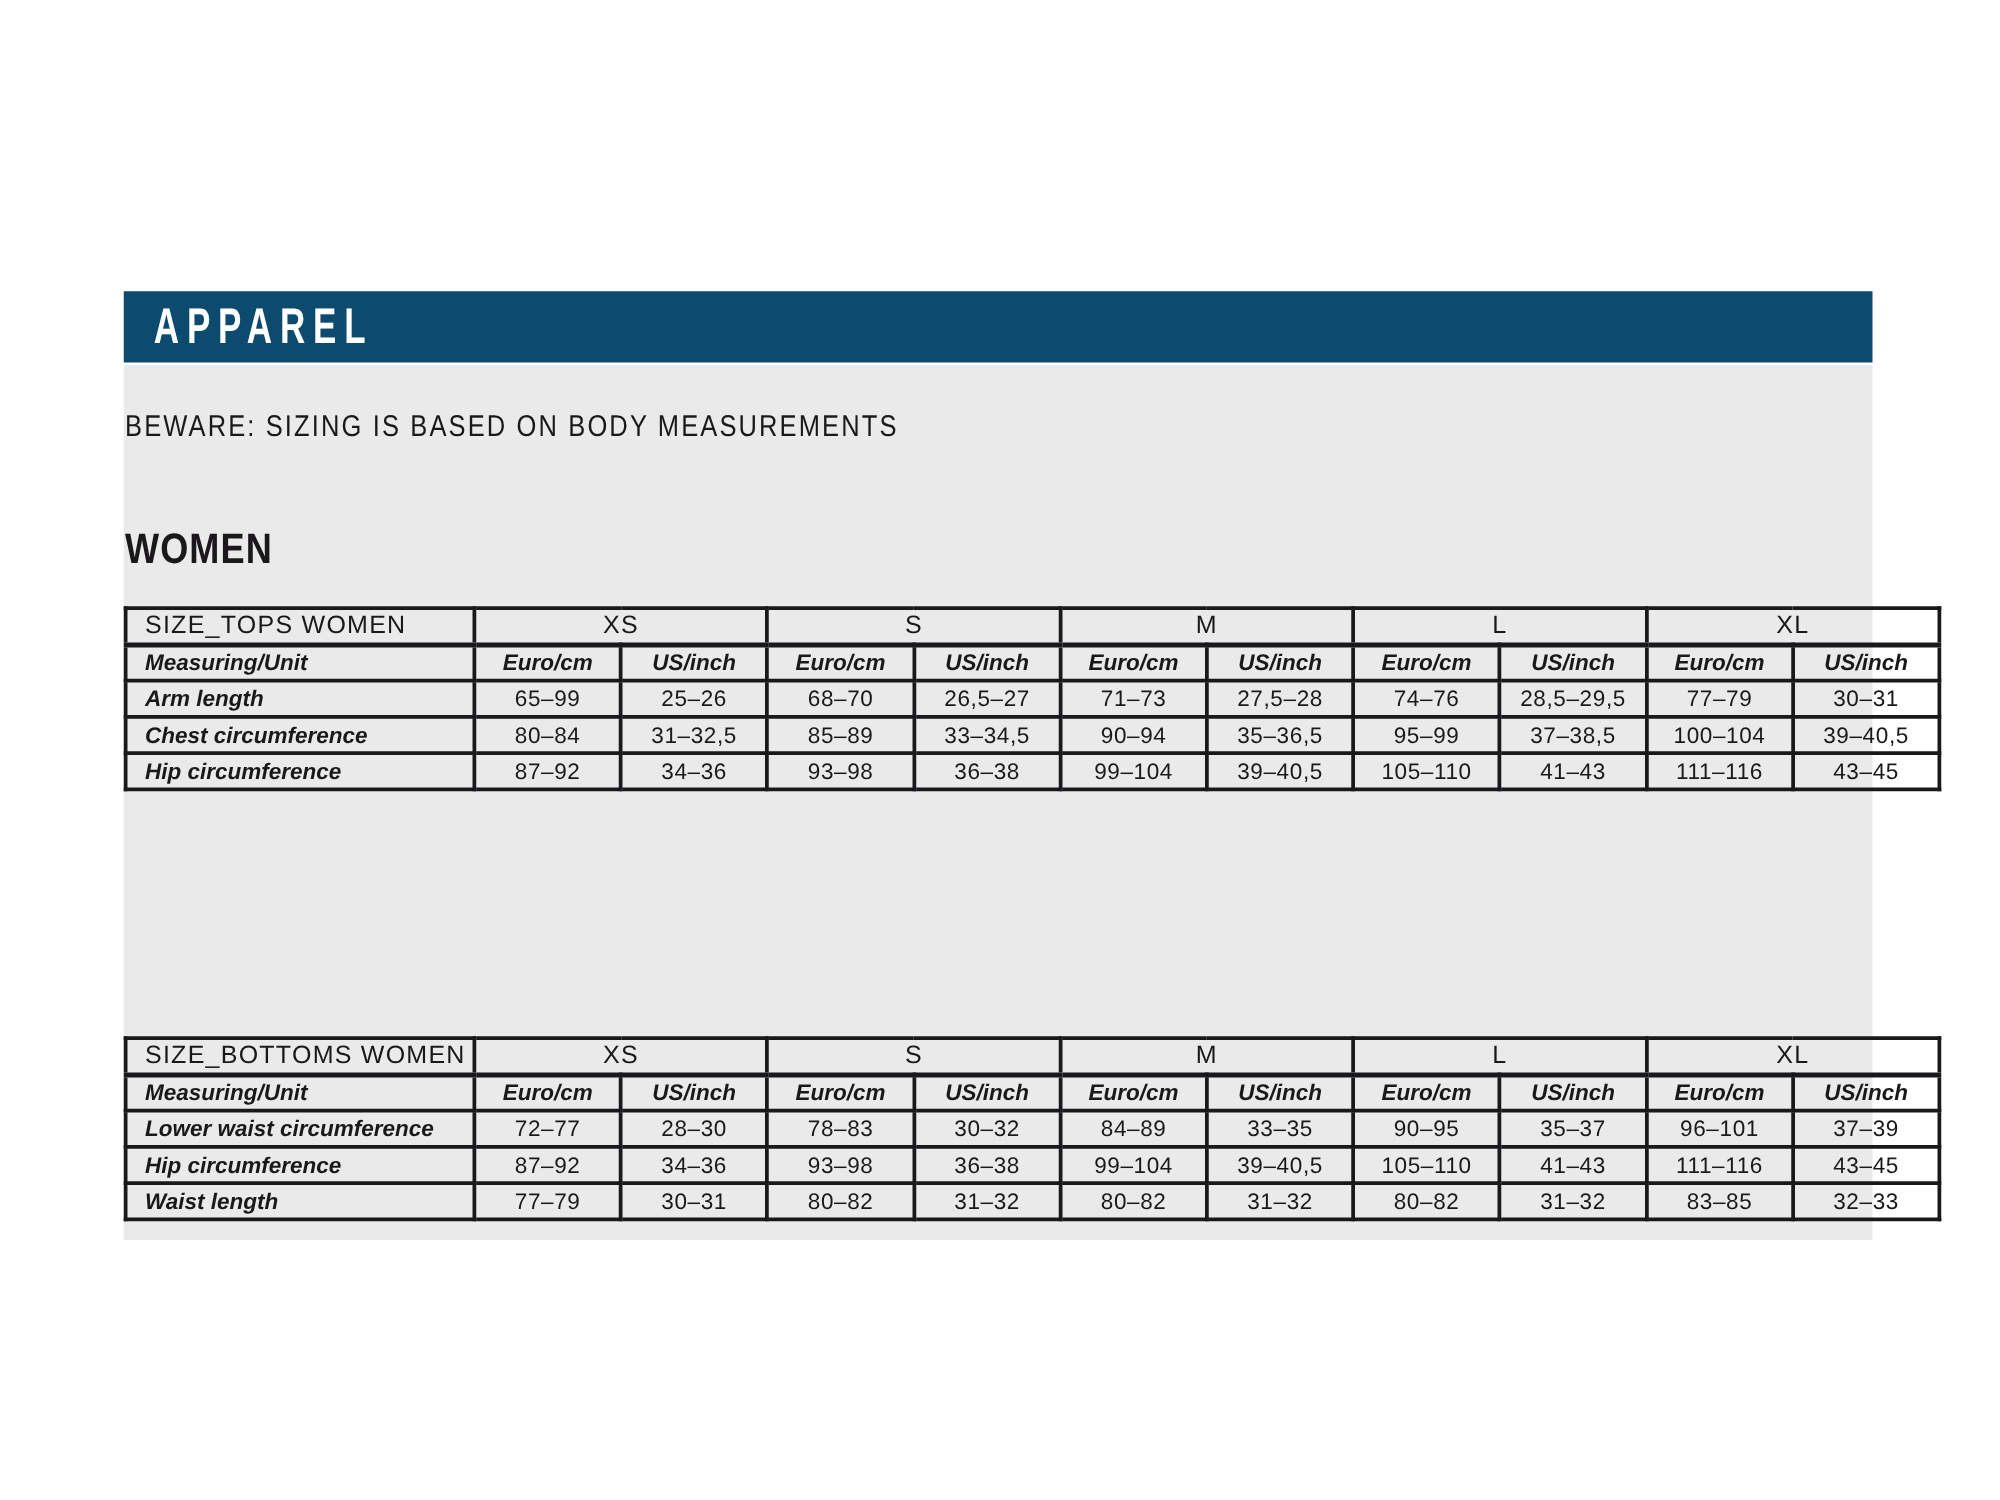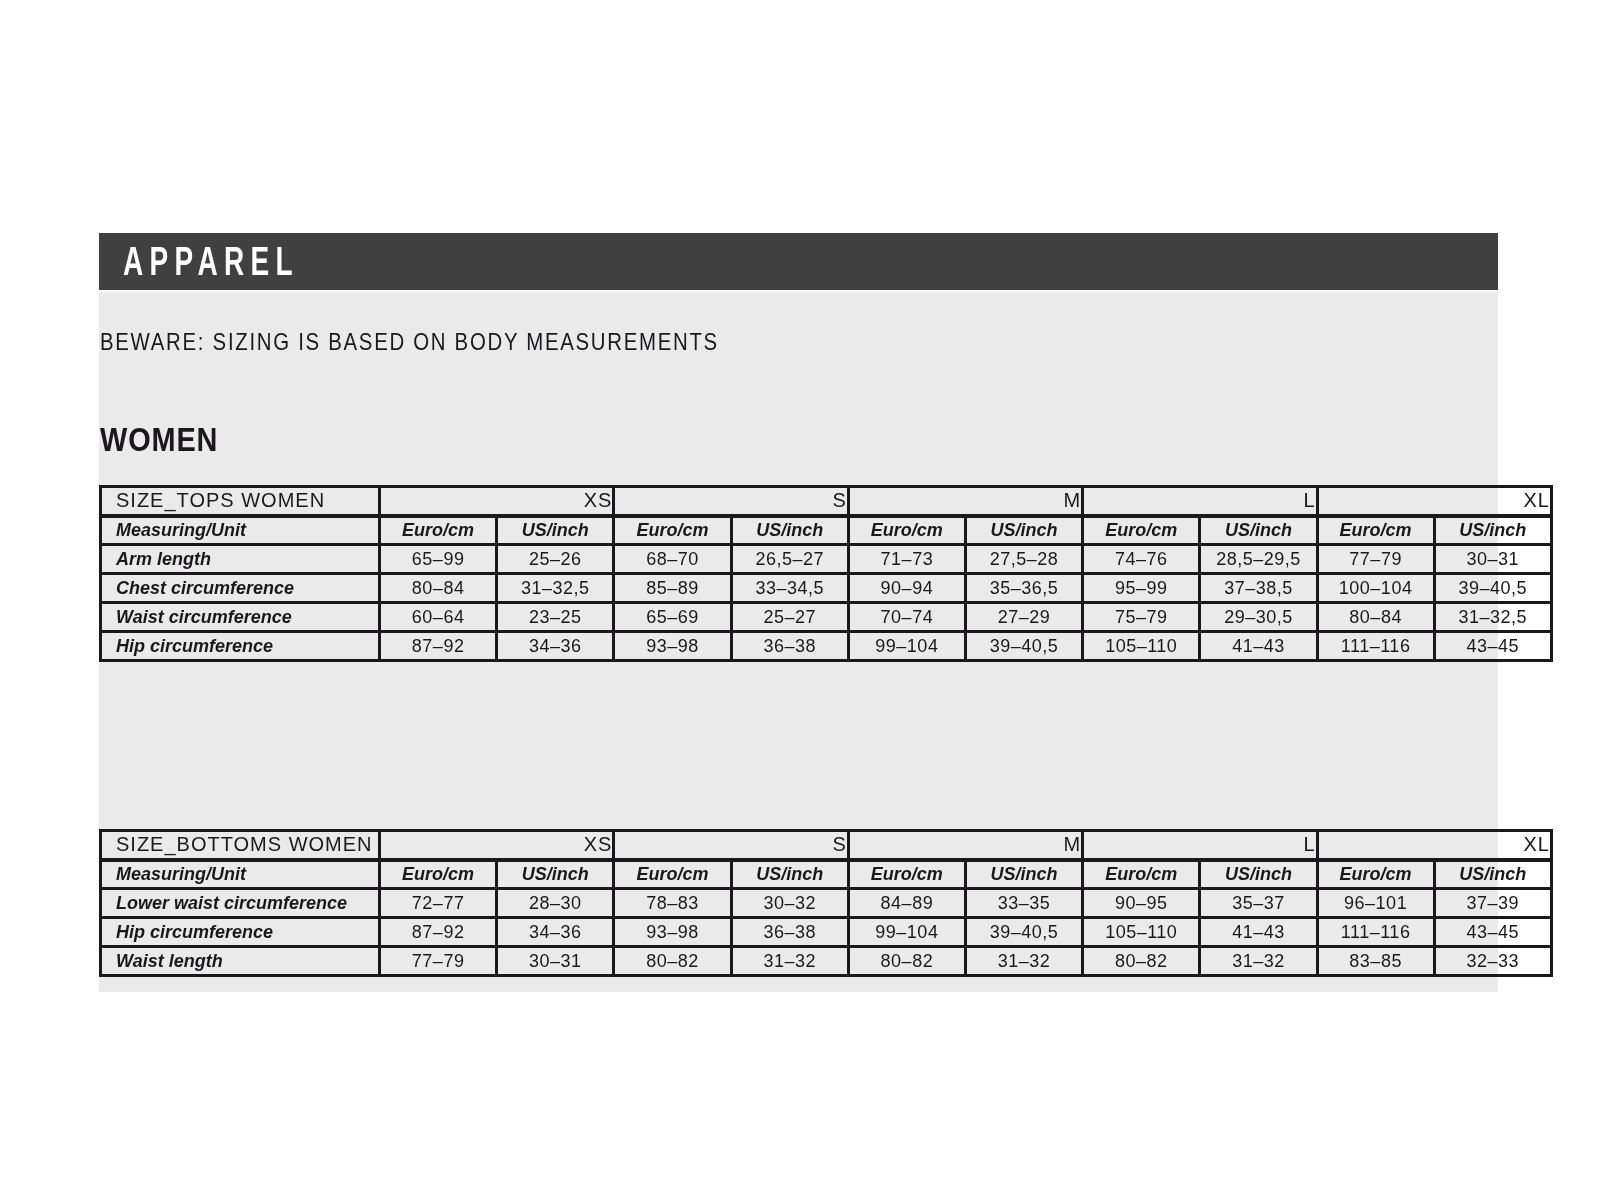--- a/index.html
+++ b/index.html
@@ -2,21 +2,21 @@
 <html><head>
 <meta charset="utf-8">
 <style>
   * { margin:0; padding:0; box-sizing:border-box; }
   html,body { width:1600px; height:1200px; background:#ffffff; }
   body { font-family:"Liberation Sans", sans-serif; color:#1b181c; }
   .page { position:relative; width:1600px; height:1200px; background:#ffffff; overflow:hidden; }
 
   .banner {
     position:absolute; left:99px; top:233px; width:1399px; height:57px;
-    background:#404040; display:flex; align-items:center;
+    background:#0c4a6e; display:flex; align-items:center;
   }
   .banner-title {
     color:#ffffff; font-weight:bold; font-size:40px; letter-spacing:9px;
     transform:scaleX(0.70); transform-origin:left center; margin-left:24px;
     white-space:nowrap;
   }
 
   .content {
     position:absolute; left:99px; top:292px; width:1399px; height:700px;
     background:#eaeaea;
@@ -48,21 +48,21 @@
     vertical-align:middle;
     overflow:hidden;
     white-space:nowrap;
   }
   .size-table tr.header-row td { border-bottom-width:4px; }
 
   .t-title {
     text-align:left; padding-left:14px !important;
     font-size:20px; letter-spacing:1px;
   }
-  .t-size { text-align:right; font-size:20px; letter-spacing:1px; }
+  .t-size { text-align:center; font-size:20px; letter-spacing:1px; }
   .t-unit {
     text-align:center; font-style:italic; font-weight:bold; font-size:18px;
   }
   .t-label {
     text-align:left; padding-left:14px !important;
     font-style:italic; font-weight:bold; font-size:18px;
   }
   .t-value { text-align:center; font-size:18px; letter-spacing:0.5px; }
 </style>
 </head>
@@ -136,33 +136,20 @@
         <td class="t-value">85–89</td>
         <td class="t-value">33–34,5</td>
         <td class="t-value">90–94</td>
         <td class="t-value">35–36,5</td>
         <td class="t-value">95–99</td>
         <td class="t-value">37–38,5</td>
         <td class="t-value">100–104</td>
         <td class="t-value">39–40,5</td>
       </tr>
       <tr>
-        <td class="t-label">Waist circumference</td>
-        <td class="t-value">60–64</td>
-        <td class="t-value">23–25</td>
-        <td class="t-value">65–69</td>
-        <td class="t-value">25–27</td>
-        <td class="t-value">70–74</td>
-        <td class="t-value">27–29</td>
-        <td class="t-value">75–79</td>
-        <td class="t-value">29–30,5</td>
-        <td class="t-value">80–84</td>
-        <td class="t-value">31–32,5</td>
-      </tr>
-      <tr>
         <td class="t-label">Hip circumference</td>
         <td class="t-value">87–92</td>
         <td class="t-value">34–36</td>
         <td class="t-value">93–98</td>
         <td class="t-value">36–38</td>
         <td class="t-value">99–104</td>
         <td class="t-value">39–40,5</td>
         <td class="t-value">105–110</td>
         <td class="t-value">41–43</td>
         <td class="t-value">111–116</td>

